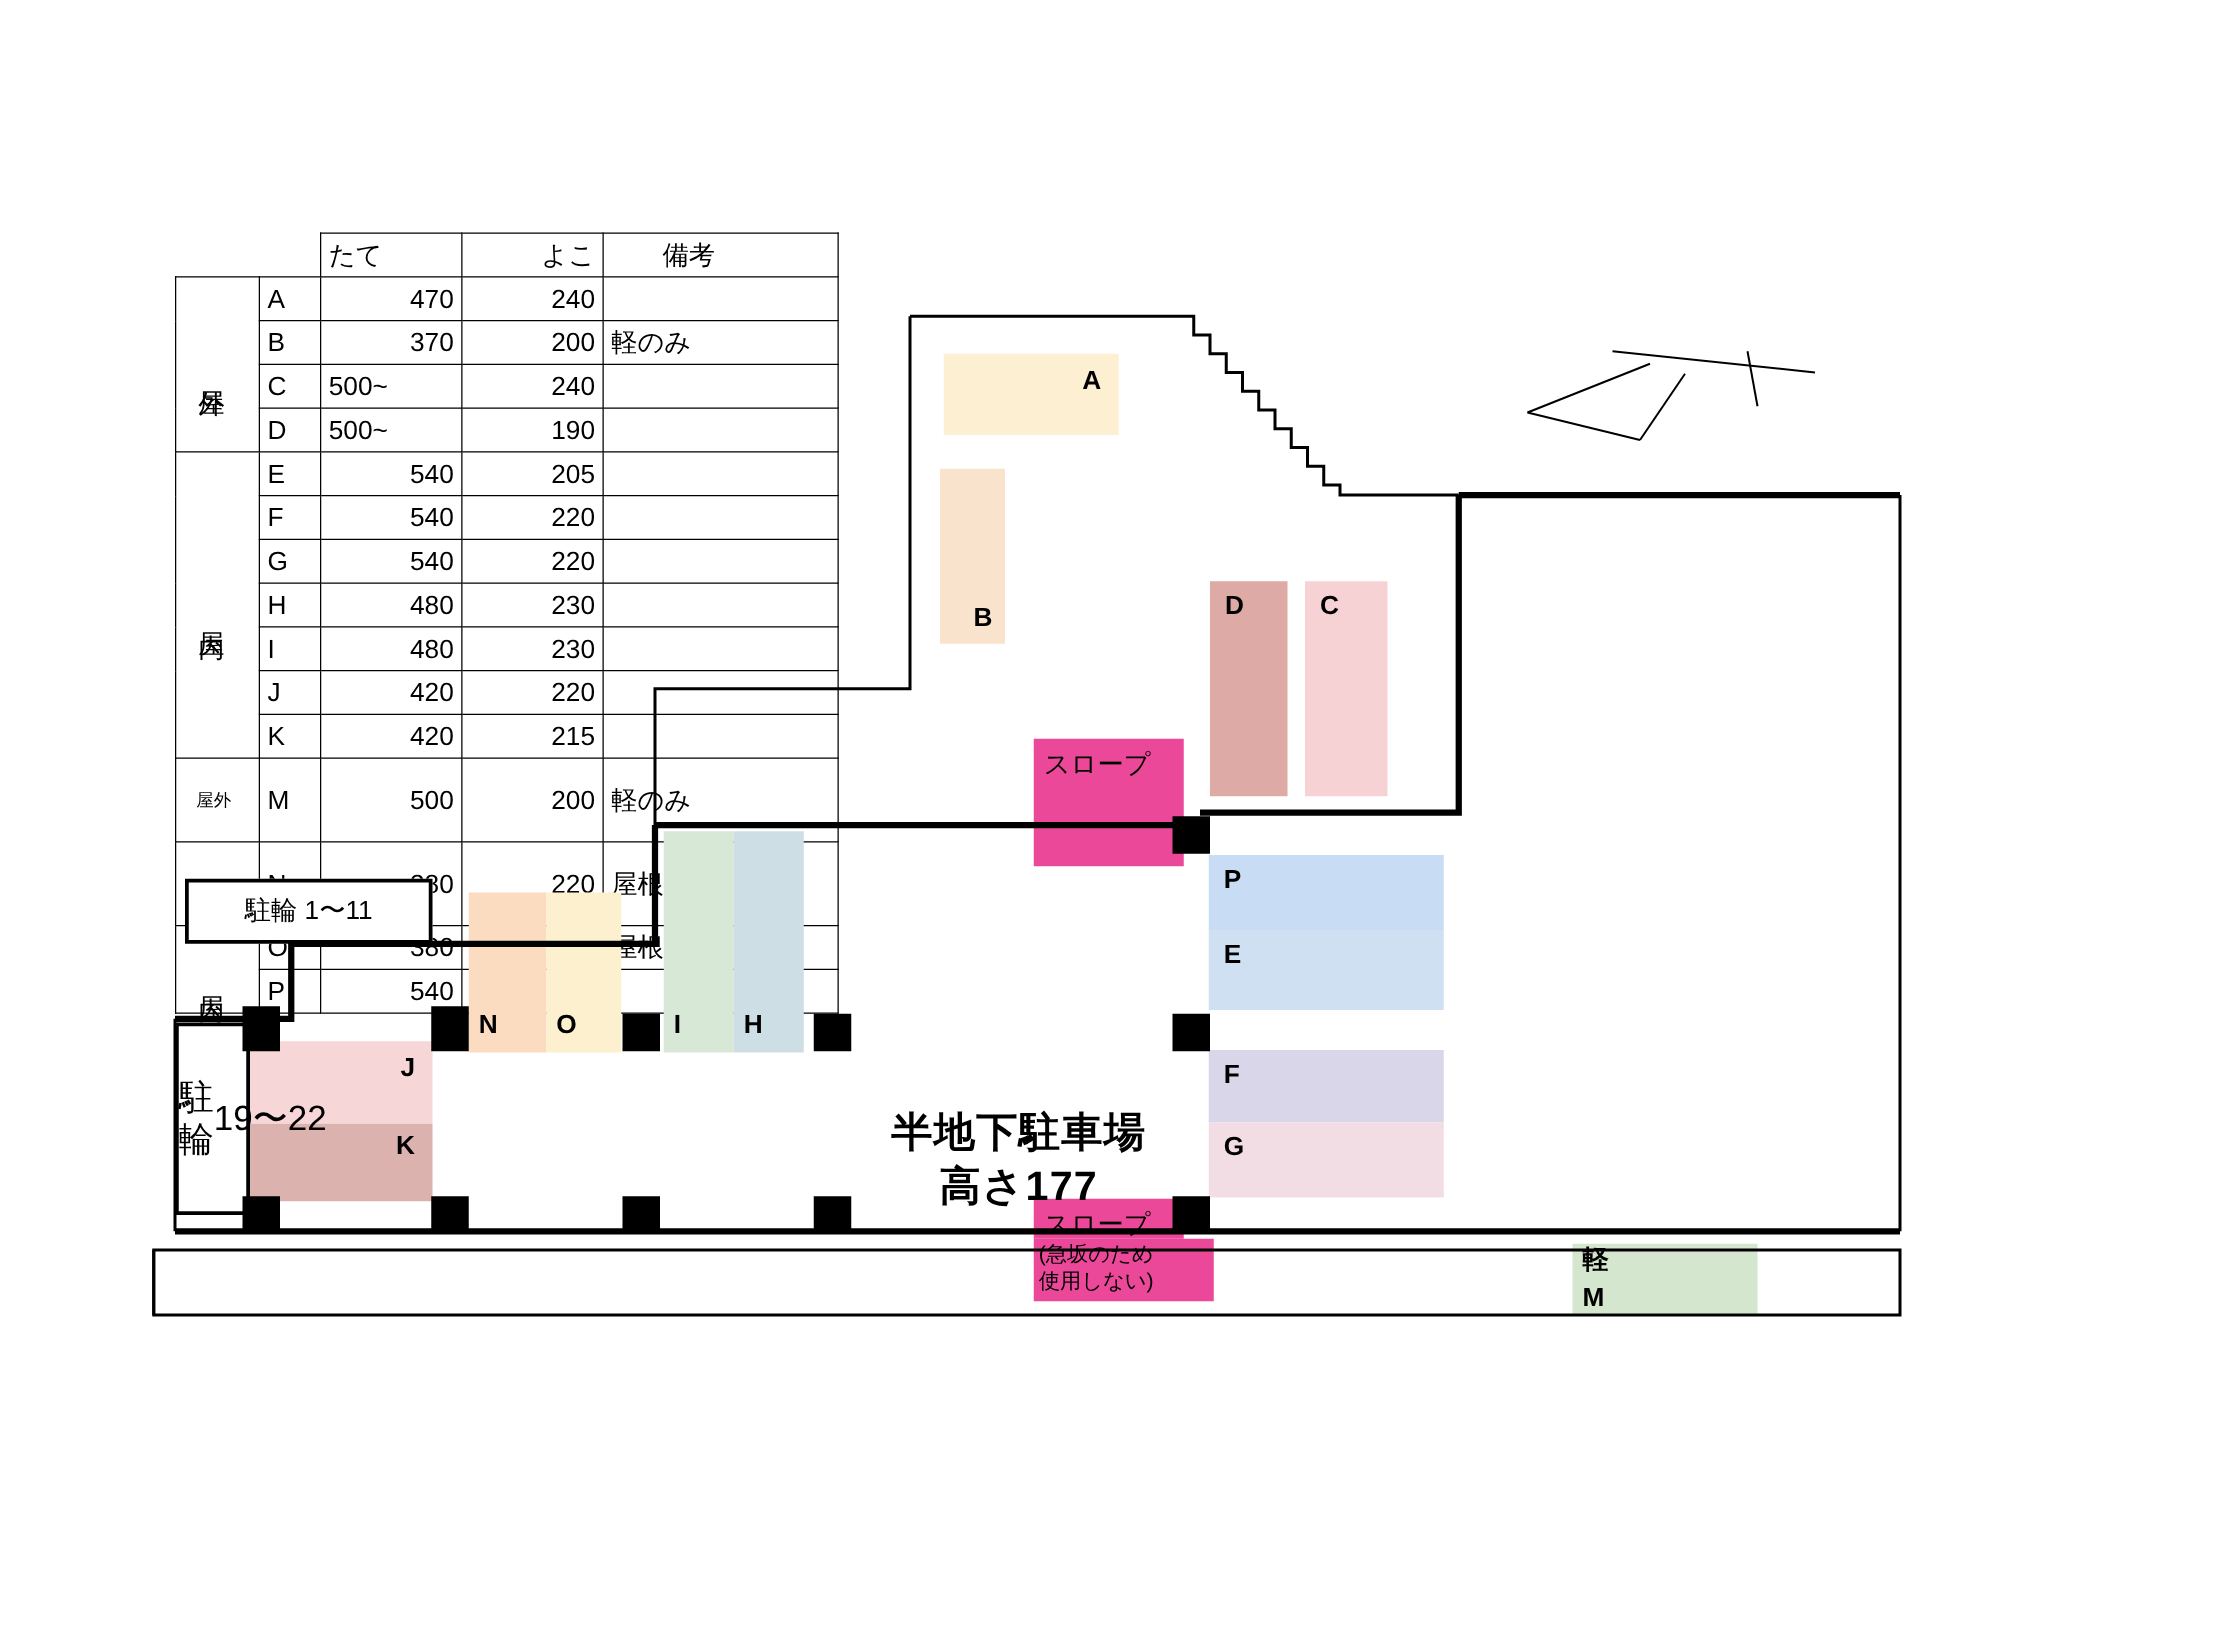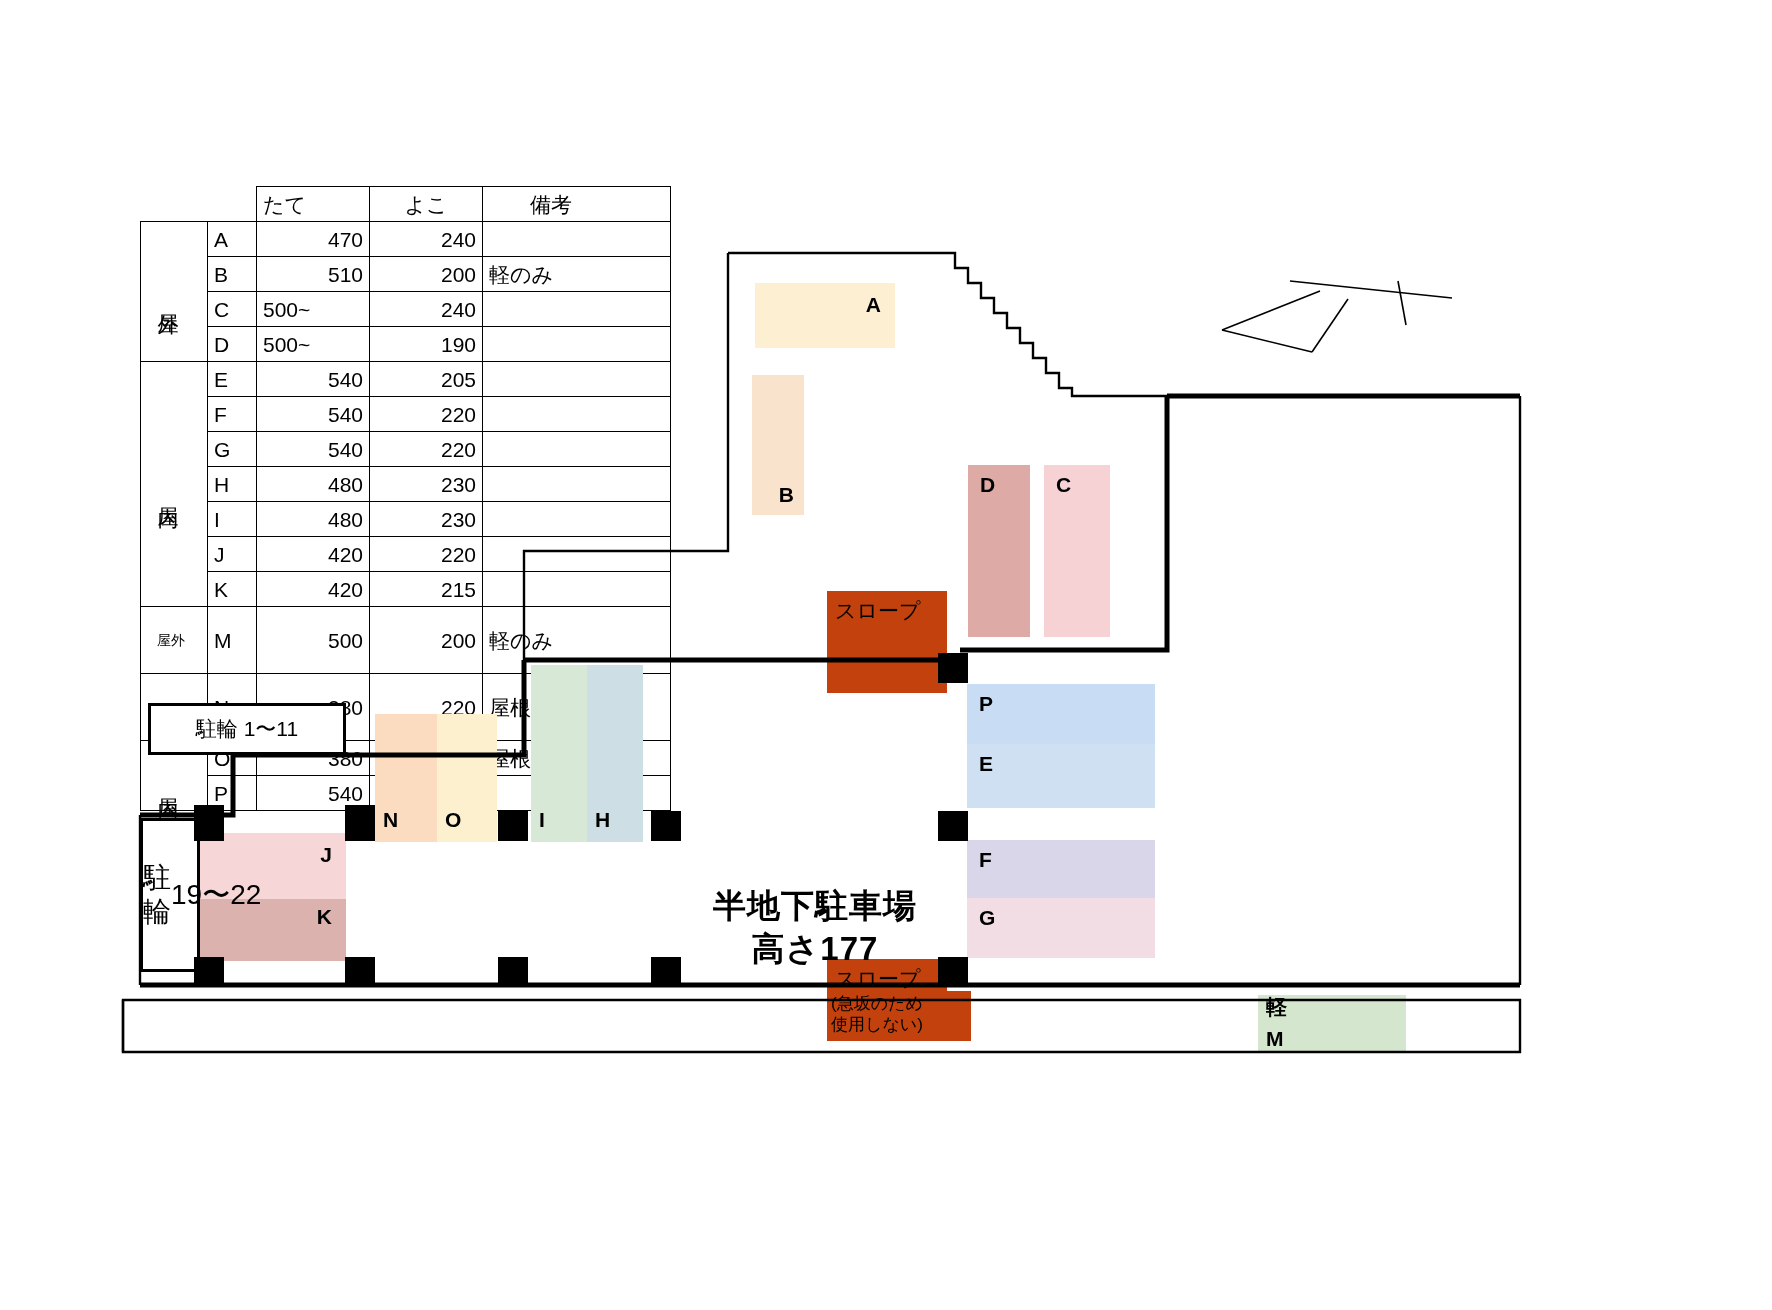--- a/index.html
+++ b/index.html
@@ -23,54 +23,54 @@
   .vert{writing-mode:vertical-rl;text-orientation:upright;letter-spacing:1px;
         display:inline-block;line-height:1.05;}
   .zone{position:absolute;}
   .zone .zl{position:absolute;font-size:21px;font-weight:bold;}
   .pillar{position:absolute;background:#000;}
 
   .boxframe{position:absolute;border:3px solid #000;background:#fff;
             display:flex;align-items:center;justify-content:center;
             text-align:center;font-size:21px;line-height:1.35;}
 
-  .slope{position:absolute;background:#c2410c;}
+  .slope{position:absolute;background:#ec4899;}
   .slope .sl{position:absolute;font-size:21px;left:8px;top:6px;}
   .note{position:absolute;font-size:17px;line-height:1.35;}
 
   .title-main{position:absolute;font-size:33px;font-weight:bold;
               text-align:center;line-height:1.3;letter-spacing:1px;}
 
   svg.ov{position:absolute;left:0;top:0;width:1772px;height:1310px;
          pointer-events:none;overflow:visible;}
 </style>
 </head>
 <body>
 
 <div id="stage">
 
   <table class="spec-table">
     <tbody id="tbody-spec">
         <tr class="hdr">
           <td class="blank"></td>
           <td class="blank"></td>
           <td class="c-num" style="text-align: left;">たて</td>
-          <td class="c-num" style="text-align: center;">よこ</td>
+          <td class="c-num" style="text-align: right;">よこ</td>
           <td class="c-note" style="text-align: left; padding-left: 47px;">備考</td>
         </tr>
         <tr>
           <td class="c-grp" rowspan="4"><span class="vert">屋外</span></td>
           <td class="c-id">A</td>
           <td class="c-num">470</td>
           <td class="c-num">240</td>
           <td class="c-note"></td>
         </tr>
         <tr>
           <td class="c-id">B</td>
-          <td class="c-num">510</td>
+          <td class="c-num">370</td>
           <td class="c-num">200</td>
           <td class="c-note">軽のみ</td>
         </tr>
         <tr>
           <td class="c-id">C</td>
           <td class="c-num" style="text-align: left;">500~</td>
           <td class="c-num">240</td>
           <td class="c-note"></td>
         </tr>
         <tr>

